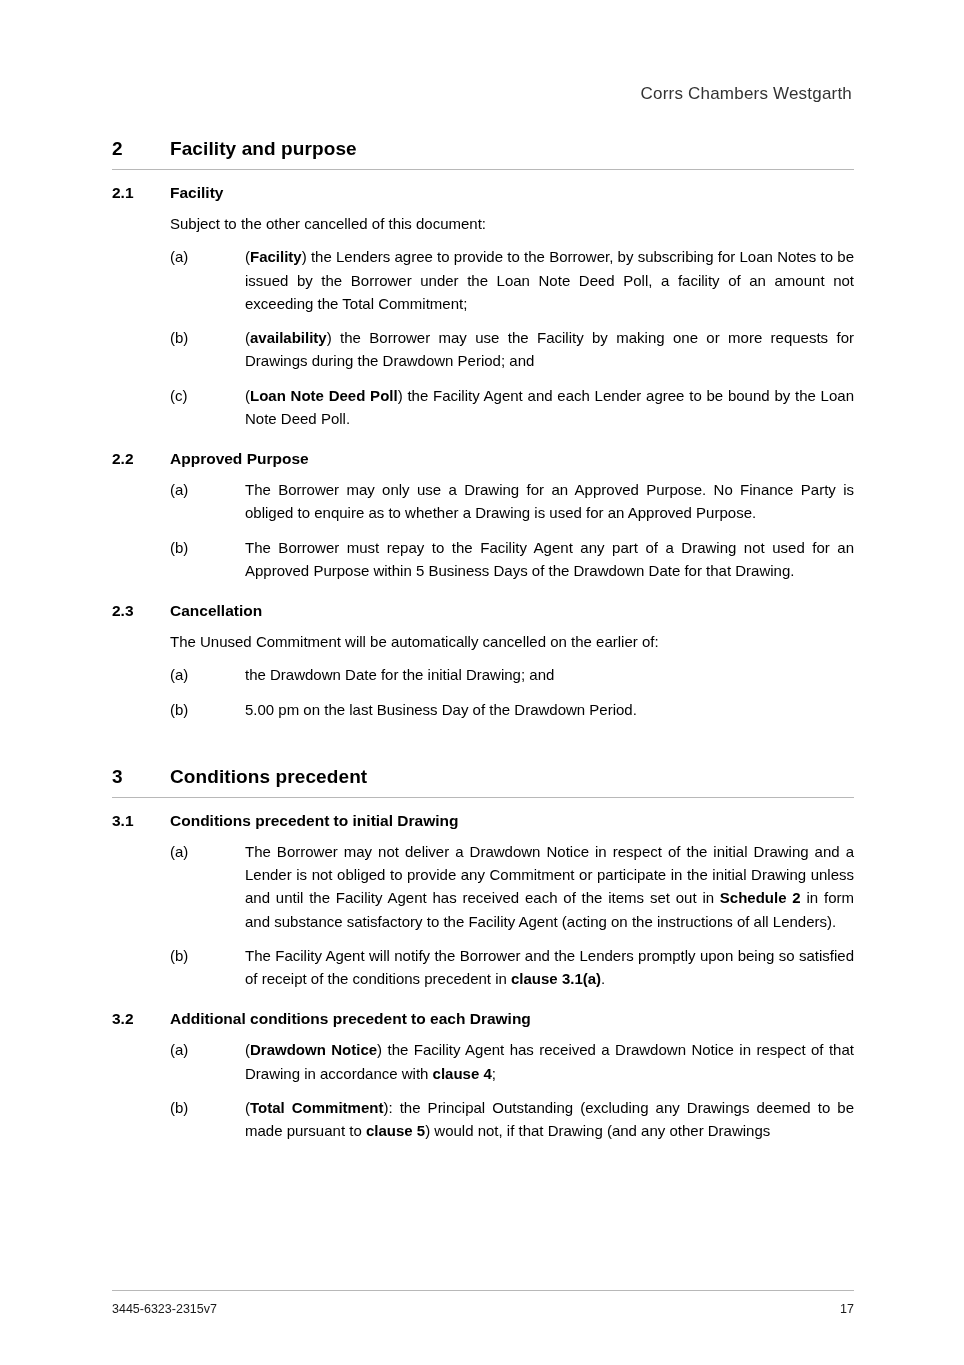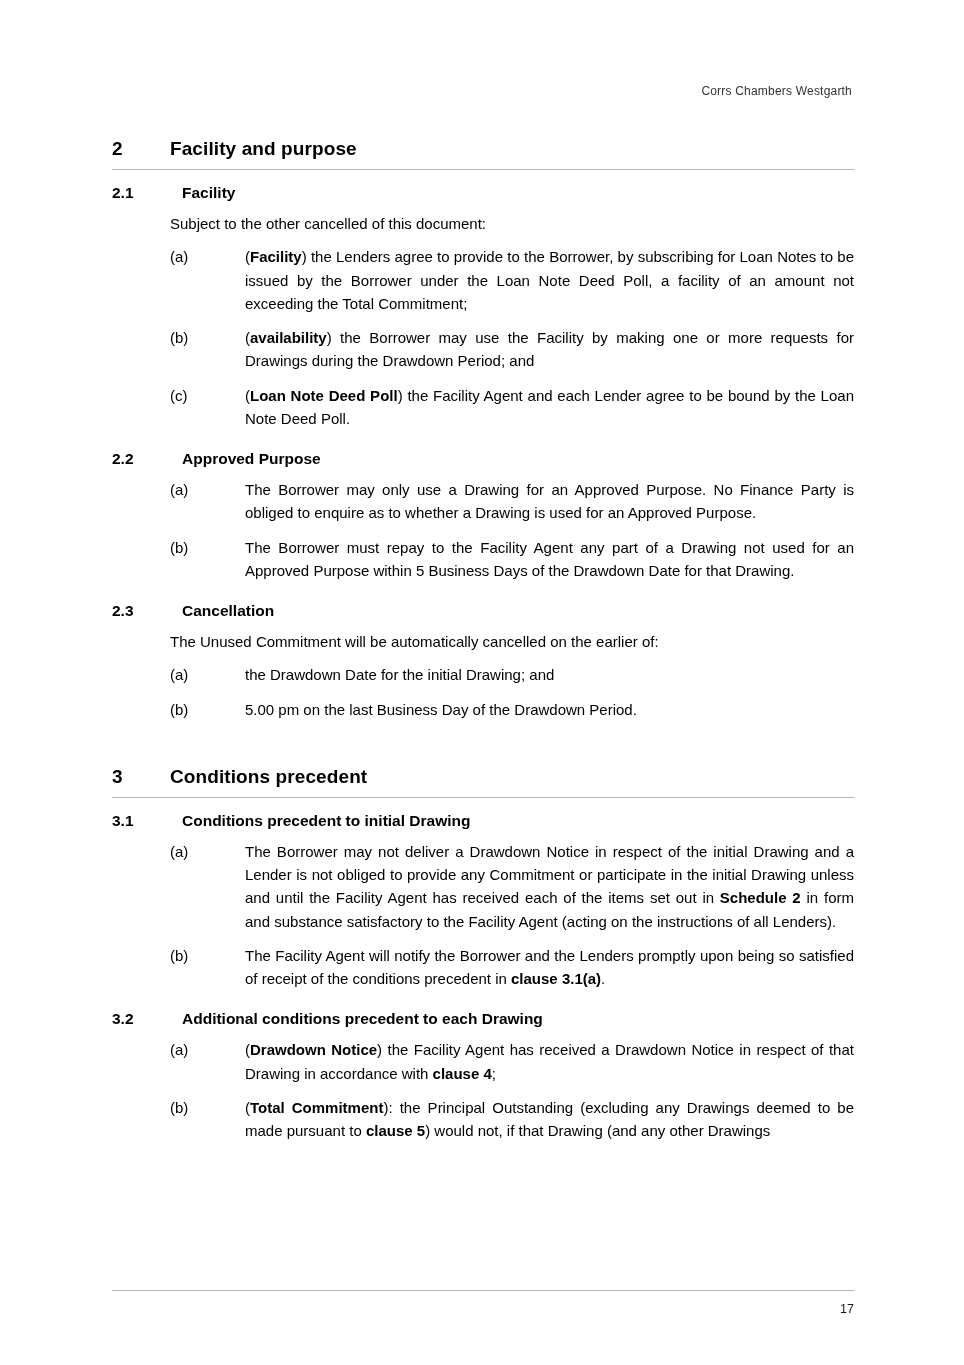--- a/index.html
+++ b/index.html
@@ -18,21 +18,21 @@
     position: relative;
     width: 964px;
     height: 1365px;
     box-sizing: border-box;
     padding: 0;
   }
   .header {
     position: absolute;
     top: 84px;
     right: 112px;
-    font-size: 12px;
+    font-size: 17px;
     color: #333333;
     letter-spacing: 0.2px;
   }
   .content {
     position: absolute;
     top: 130px;
     left: 112px;
     width: 742px;
   }
   
@@ -60,21 +60,20 @@
     width: 742px;
   }
   
   .h2-row {
     display: flex;
     align-items: baseline;
     font-size: 15.5px;
     font-weight: bold;
     margin-top: 20px;
     margin-bottom: 10px;
-    gap: 12px;
   }
   .h2-num {
     width: 58px;
     flex: 0 0 58px;
   }
   .h2-title {
     flex: 1 1 auto;
   }
   
   .para {
@@ -235,18 +234,19 @@
       <div class="li-mark">(b)</div>
       <div class="li-text"><span>(</span><b>Total Commitment</b><span>): the Principal Outstanding (excluding any Drawings deemed to be made pursuant to </span><b>clause 5</b><span>) would not, if that Drawing (and any other Drawings</span></div>
     </div>
 
   </div>
 
   <div class="footer">
     <div class="footer-rule"></div>
     <div class="footer-row">
       <div class="footer-left">
+        <div>3445-6323-2315v7</div>
       </div>
       <div class="footer-right">17</div>
     </div>
   </div>
 
 </div>
 
 </body></html>

